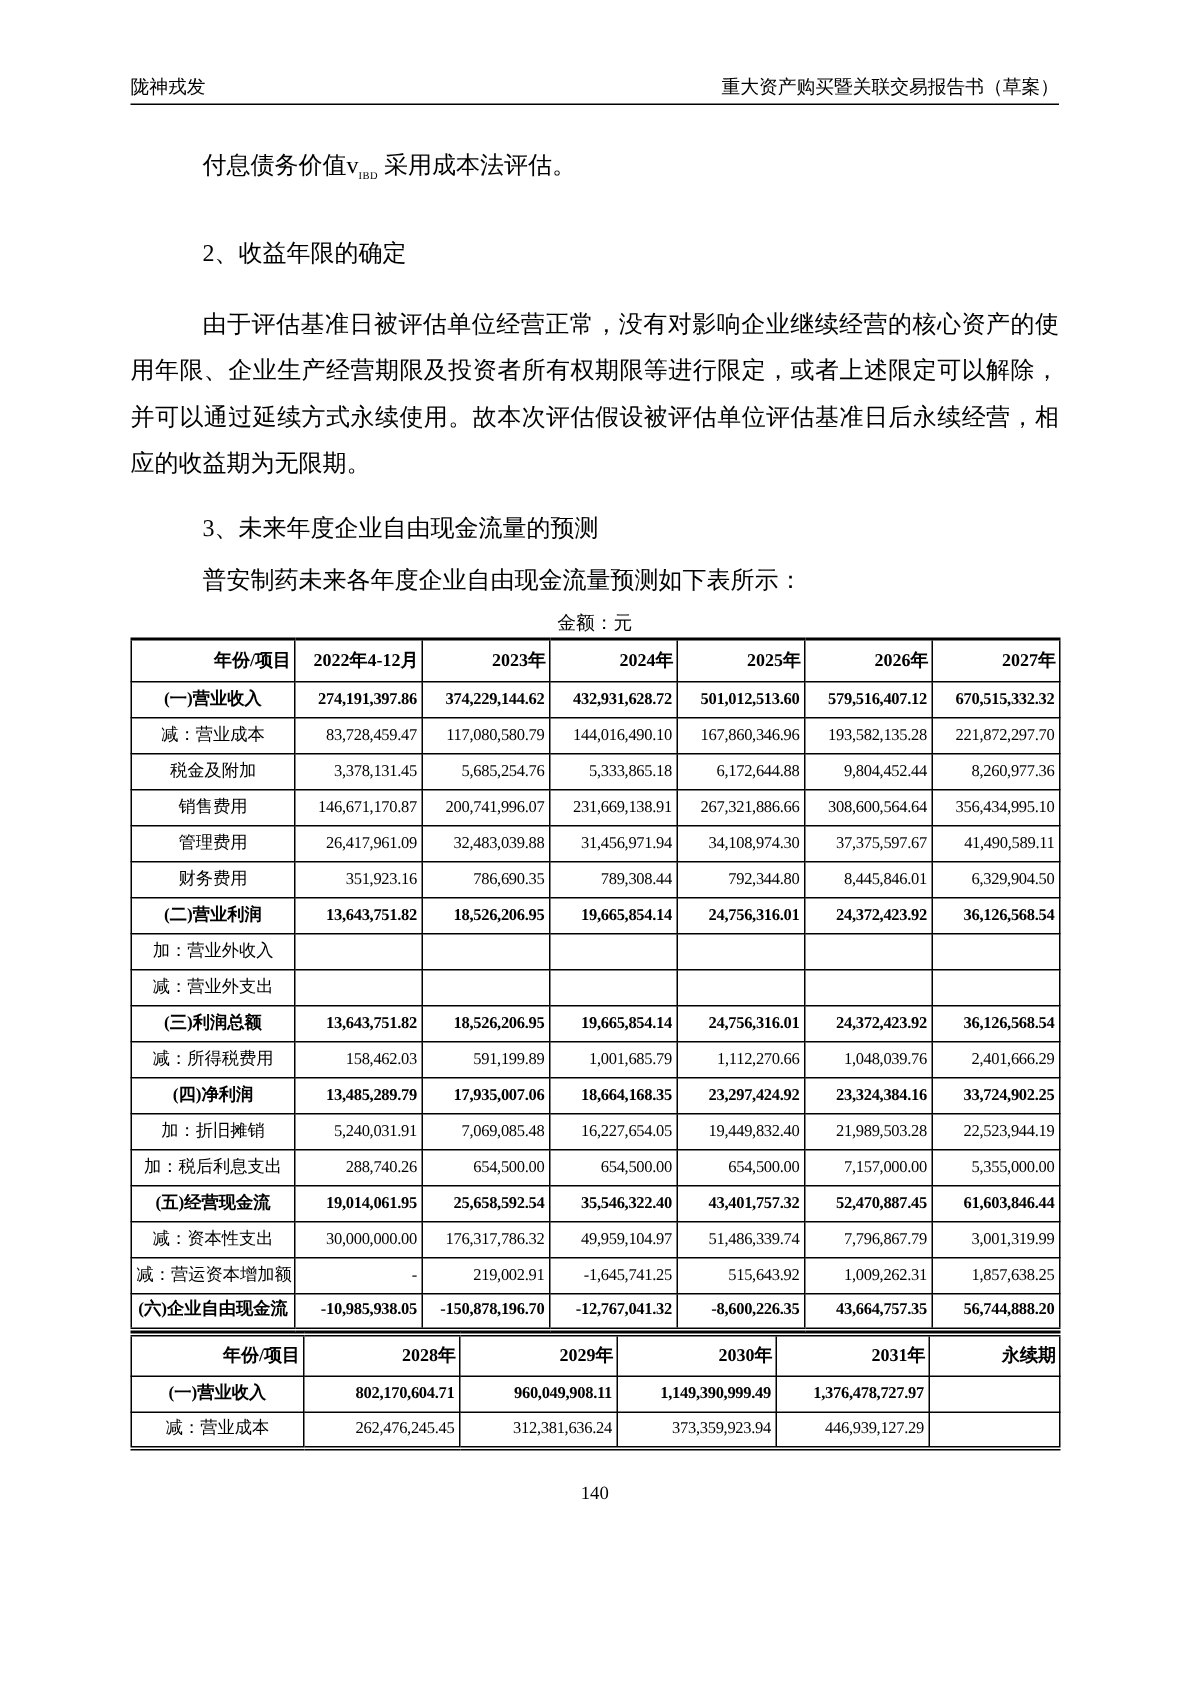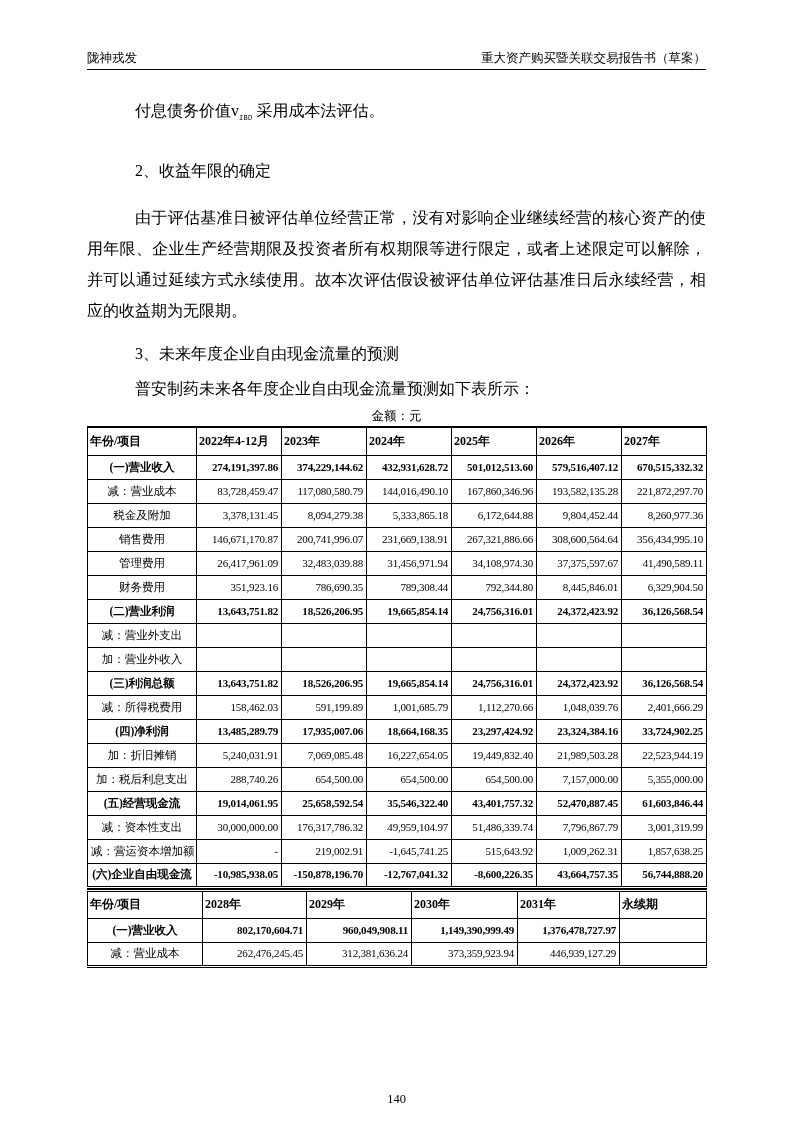--- a/index.html
+++ b/index.html
@@ -47,57 +47,57 @@
   .h3 { margin-top: 12px; }
   .p3 { margin-top: 4px; font-family: Liberation Serif, serif; }
   .unit {
     margin-top: 4px;
     margin-bottom: 2px;
     text-align: center;
     font-size: 12.5px;
     line-height: 16px;
   }
   .continue { margin-top: 14px; margin-bottom: 6px; line-height: 24px; }
-  sub { font-size: 7px; vertical-align: sub; letter-spacing: 0.3px; font-family: Liberation Mono, monospace; }
+  sub { font-size: 7px; vertical-align: sub; letter-spacing: 0.3px; }
 
   
   table.fin-table {
     border-collapse: collapse;
     table-layout: fixed;
     width: 619px;
     font-size: 11.5px;
     line-height: 1.15;
   }
   .fin-table th {
     border: 1px solid #000;
     border-top: 2.2px solid #000;
     border-bottom: 1.6px solid #000;
     font-weight: bold;
-    text-align: left;
+    text-align: right;
     height: 28px;
     font-size: 12px;
     padding: 0 2px;
   }
   .fin-table td {
     border: 1px solid #000;
     height: 24px;
     padding: 0 3px;
     overflow: hidden;
     white-space: nowrap;
   }
   .fin-table td.label { text-align: center; padding-left: 3px; }
   .fin-table td.num { text-align: right; font-size: 11px; letter-spacing: -0.2px; padding-right: 3px; }
   .fin-table tr.bold td { font-weight: bold; }
   #table1 tbody tr:last-child td { border-bottom: 3px double #000; }
   #table2 th { border-top: 3px double #000; }
   #table2 tbody tr:last-child td { border-bottom: 3px double #000; }
 
   .footer {
     position: absolute;
-    top: 1092px;
+    top: 988px;
     left: 0; right: 0;
     text-align: center;
     font-size: 12.5px;
   }
 </style>
 </head>
 <body>
 
 <div class="page">
   <div class="content">
@@ -155,21 +155,21 @@
             <td class="num">83,728,459.47</td>
             <td class="num">117,080,580.79</td>
             <td class="num">144,016,490.10</td>
             <td class="num">167,860,346.96</td>
             <td class="num">193,582,135.28</td>
             <td class="num">221,872,297.70</td>
           </tr>
           <tr>
             <td class="label">税金及附加</td>
             <td class="num">3,378,131.45</td>
-            <td class="num">8,094,279.38</td>
+            <td class="num">5,685,254.76</td>
             <td class="num">5,333,865.18</td>
             <td class="num">6,172,644.88</td>
             <td class="num">9,804,452.44</td>
             <td class="num">8,260,977.36</td>
           </tr>
           <tr>
             <td class="label">销售费用</td>
             <td class="num">146,671,170.87</td>
             <td class="num">200,741,996.07</td>
             <td class="num">231,669,138.91</td>
@@ -198,30 +198,30 @@
           <tr class="bold">
             <td class="label">(二)营业利润</td>
             <td class="num">13,643,751.82</td>
             <td class="num">18,526,206.95</td>
             <td class="num">19,665,854.14</td>
             <td class="num">24,756,316.01</td>
             <td class="num">24,372,423.92</td>
             <td class="num">36,126,568.54</td>
           </tr>
           <tr>
+            <td class="label">加：营业外收入</td>
+            <td class="num"></td>
+            <td class="num"></td>
+            <td class="num"></td>
+            <td class="num"></td>
+            <td class="num"></td>
+            <td class="num"></td>
+          </tr>
+          <tr>
             <td class="label">减：营业外支出</td>
-            <td class="num"></td>
-            <td class="num"></td>
-            <td class="num"></td>
-            <td class="num"></td>
-            <td class="num"></td>
-            <td class="num"></td>
-          </tr>
-          <tr>
-            <td class="label">加：营业外收入</td>
             <td class="num"></td>
             <td class="num"></td>
             <td class="num"></td>
             <td class="num"></td>
             <td class="num"></td>
             <td class="num"></td>
           </tr>
           <tr class="bold">
             <td class="label">(三)利润总额</td>
             <td class="num">13,643,751.82</td>

